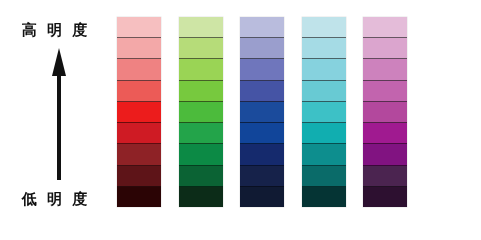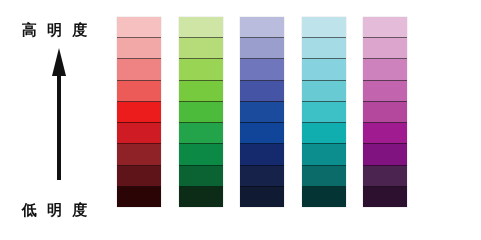--- a/index.html
+++ b/index.html
@@ -32,21 +32,21 @@
     width: 112px;
     text-align: center;
     font-size: 15px;
     font-weight: bold;
     letter-spacing: 3px;
     color: #111111;
     white-space: nowrap;
     line-height: 1;
   }
   #label-high { top: 22px; }
-  #label-low  { top: 202px; }
+  #label-low  { top: 191px; }
 
   
   #axis-arrow {
     position: absolute;
     left: 52px;
     top: 48px;
     width: 14px;
     height: 132px;
   }
   #arrow-shaft {

